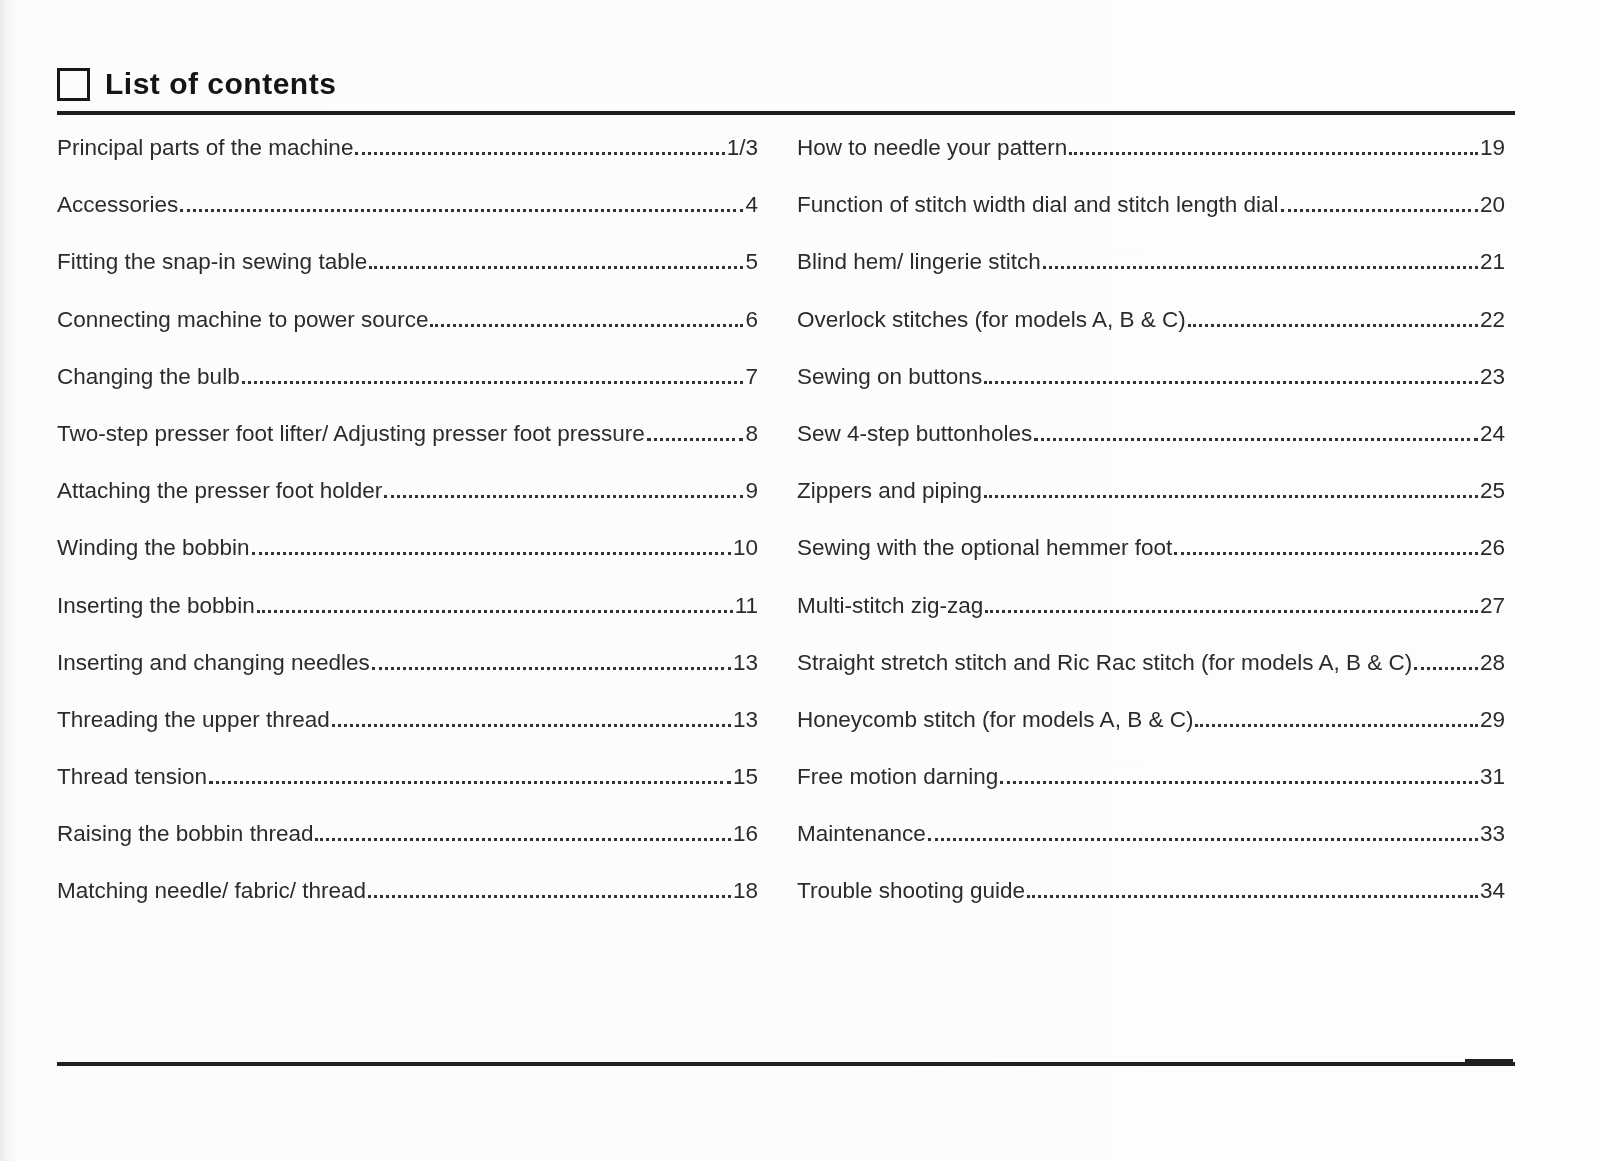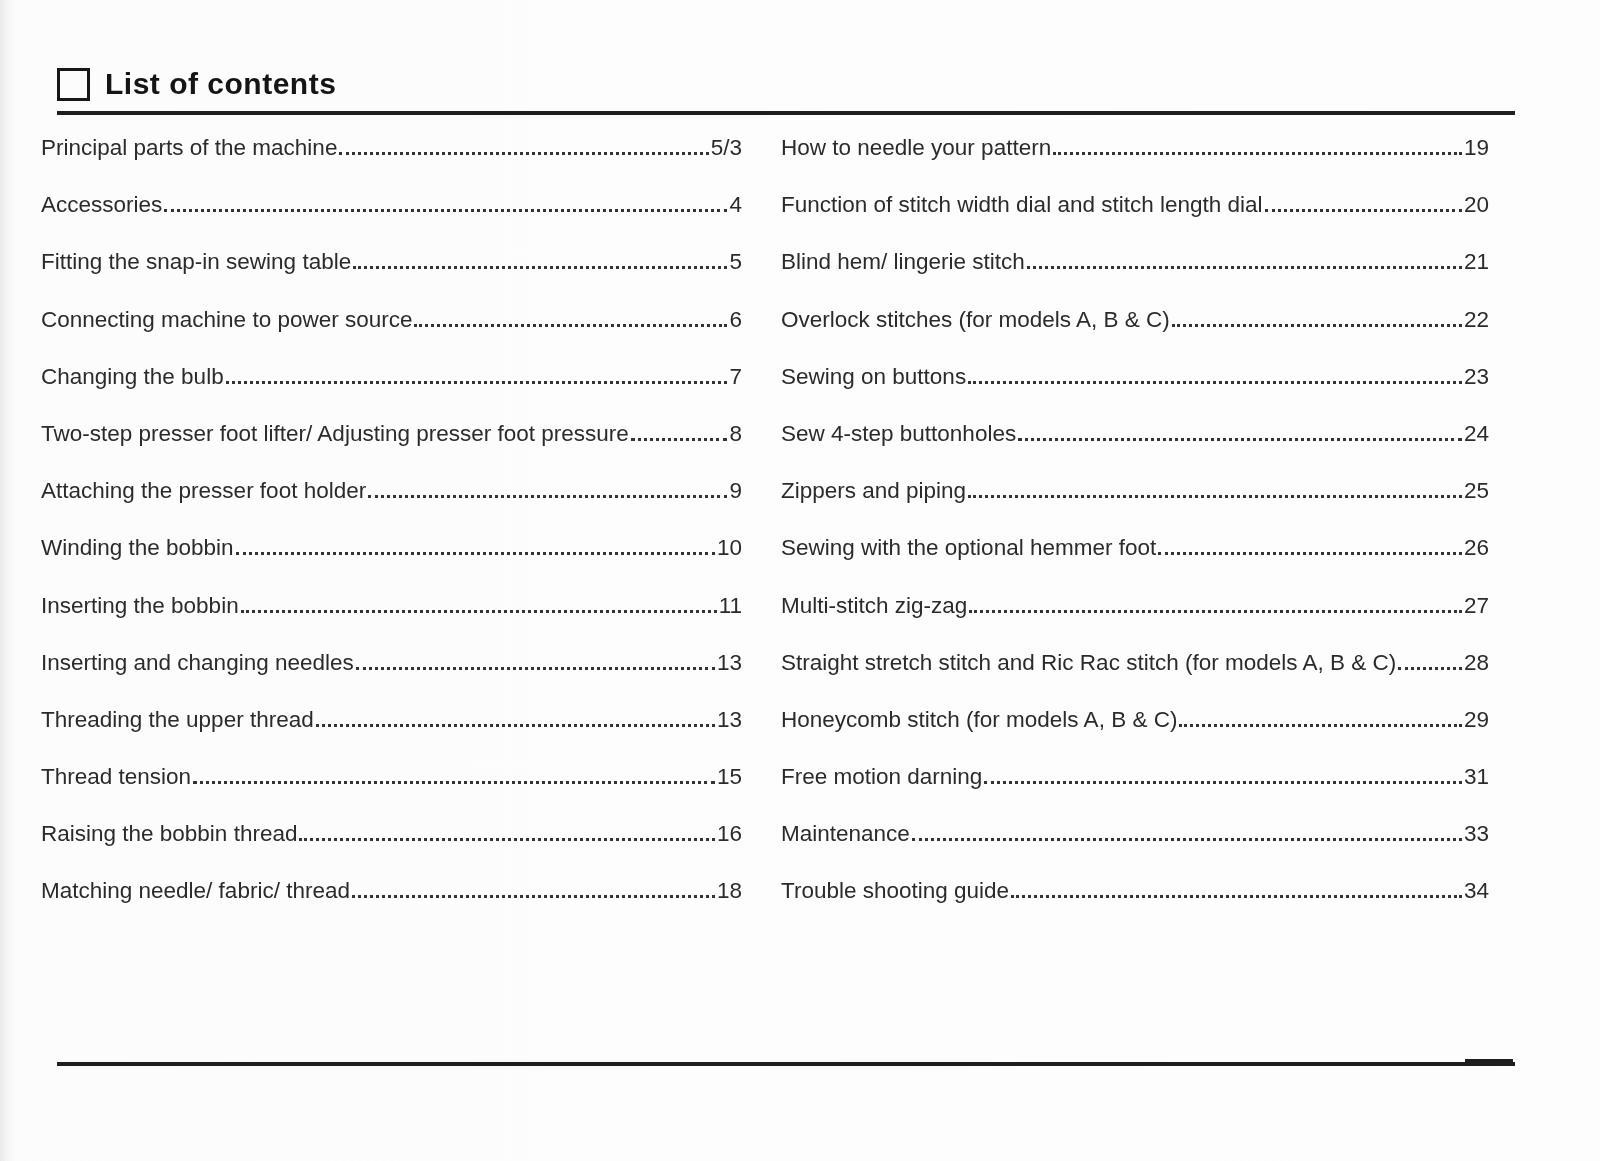--- a/index.html
+++ b/index.html
@@ -59,21 +59,21 @@
     position: absolute;
     right: 2px;
     top: -3px;
     width: 48px;
     height: 3px;
     background: var(--rule-color, #1f1f1f);
   }
   
   .columns {
     position: absolute;
-    left: 41px;
+    left: 57px;
     top: 120px;
     display: grid;
     grid-template-columns: 701px 708px;
     column-gap: 39px;
   }
   .toc-row {
     height: 57.2px;
     padding-top: 15px;
     box-sizing: border-box;
     display: flex;
@@ -108,21 +108,21 @@
     <h1 class="page-title">List of contents</h1>
   </div>
 
   <div class="rule top"></div>
 
   <div class="columns">
     <div class="col">
   <div class="toc-row">
     <span class="toc-label">Principal parts of the machine</span>
     <span class="toc-leader"></span>
-    <span class="toc-page">5/3</span>
+    <span class="toc-page">1/3</span>
   </div>
 
   <div class="toc-row">
     <span class="toc-label">Accessories</span>
     <span class="toc-leader"></span>
     <span class="toc-page">4</span>
   </div>
 
   <div class="toc-row">
     <span class="toc-label">Fitting the snap-in sewing table</span>

